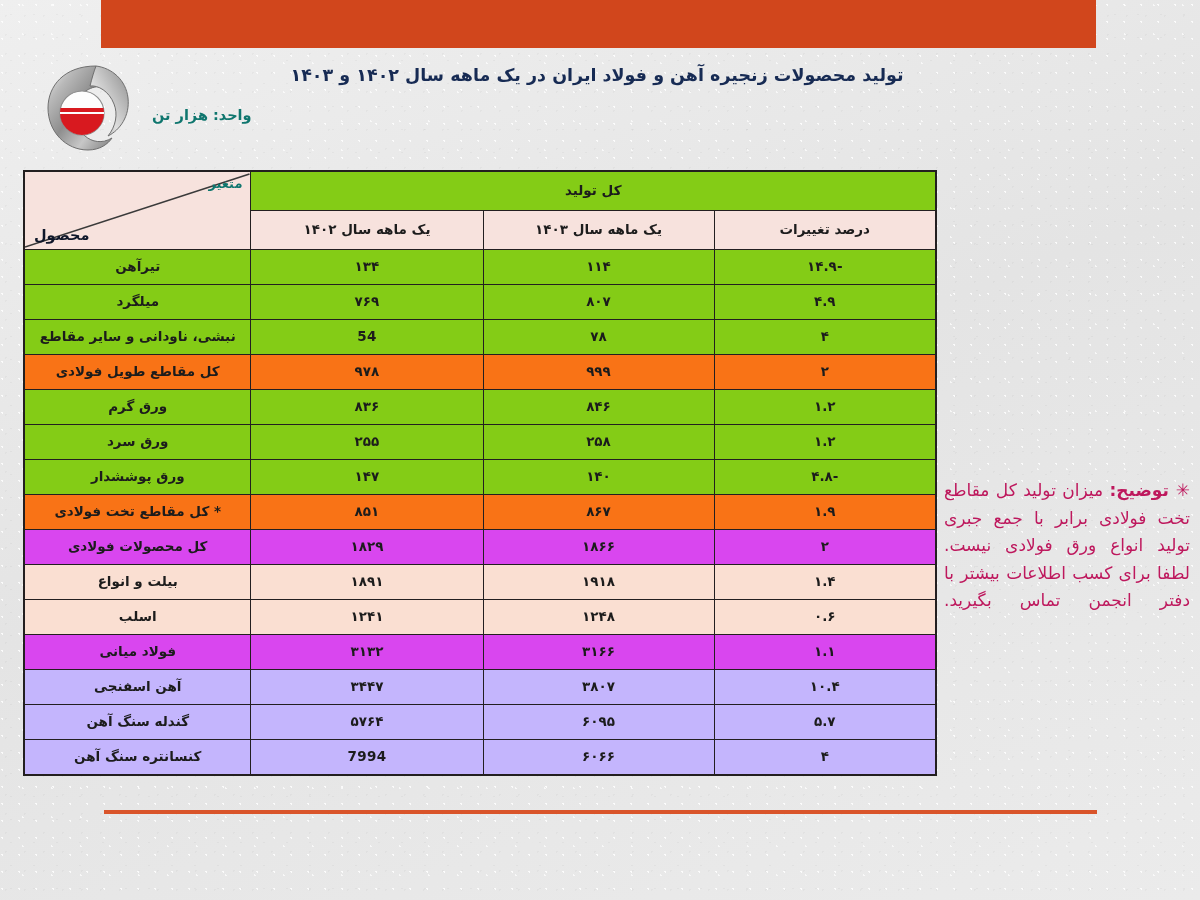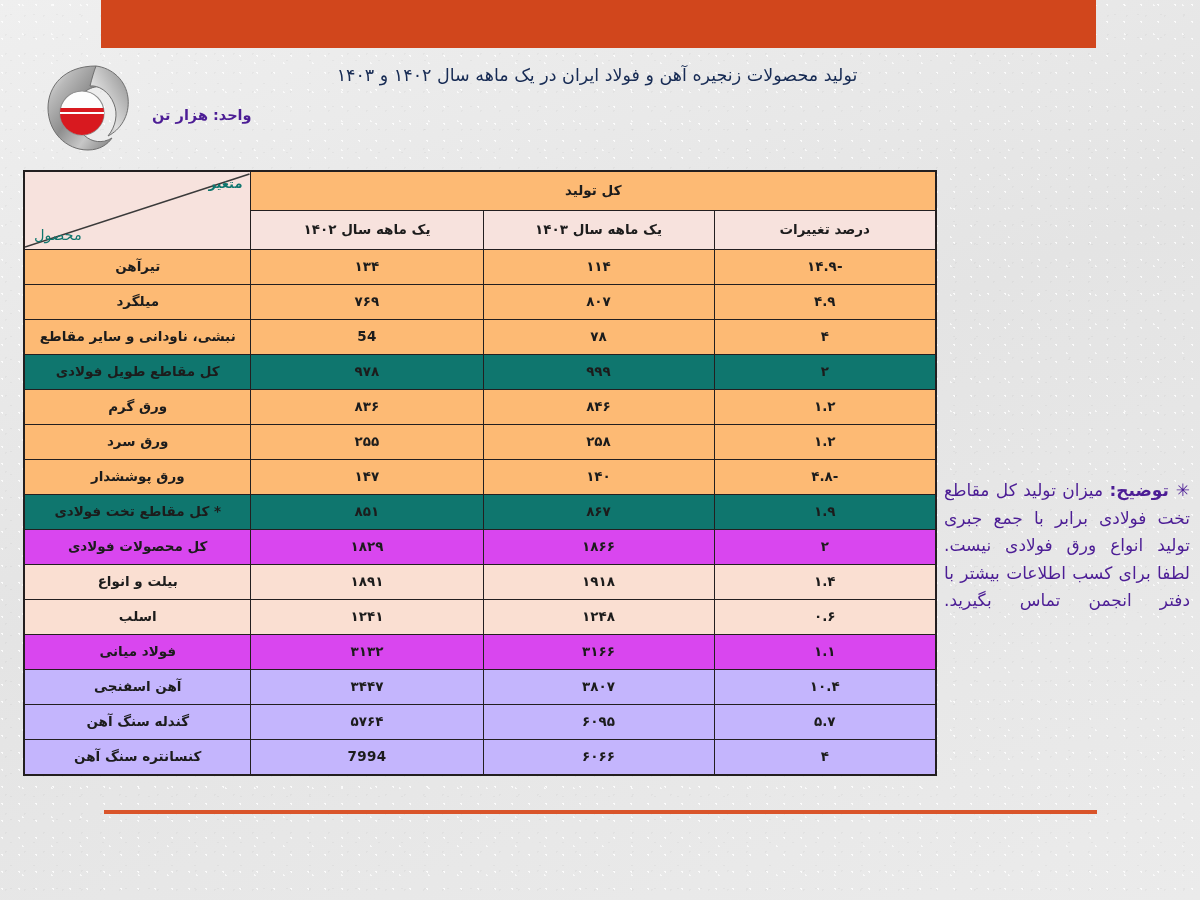--- a/index.html
+++ b/index.html
@@ -44,35 +44,35 @@
     height: 100px;
   }
 
   
   .unit-label {
     position: absolute;
     left: 152px;
     top: 107px;
     font-size: 14.5px;
     font-weight: 700;
-    color: #4c1d95;
+    color: #0f766e;
     font-family: "DejaVu Sans", "Liberation Sans", sans-serif;
     white-space: nowrap;
     letter-spacing: 0.2px;
   }
 
   
   .main-title {
     position: absolute;
     right: 283px;
     top: 62px;
     width: 640px;
     text-align: center;
     font-size: 17.5px;
-    font-weight: 400;
+    font-weight: 700;
     line-height: 1.55;
     color: #172b54;
     letter-spacing: -0.2px;
   }
 
   
   .table-wrap {
     position: absolute;
     left: 25px;
     top: 170px;
@@ -100,21 +100,21 @@
   }
 
   
   col.c-pct  { width: 222px; }
   col.c-y2   { width: 231px; }
   col.c-y1   { width: 232px; }
   col.c-prod { width: 227px; }
 
   
   .hdr-group {
-    background: #fdba74;
+    background: #84cc16;
     height: 42px;
     font-size: 16px;
     font-weight: 700;
     color: #1c1c1c;
   }
 
   
   .corner-cell {
     background: #f7e2dd;
     position: relative;
@@ -140,35 +140,35 @@
     right: 8px;
     font-size: 13px;
     font-weight: 700;
     color: #0f766e;
   }
   .corner-prod {
     position: absolute;
     bottom: 5px;
     left: 9px;
     font-size: 14.5px;
-    font-weight: 400;
-    color: #0f766e;
+    font-weight: 700;
+    color: #0f172a;
   }
 
   
   .hdr-sub {
     background: #f7e2dd;
     height: 35px;
     font-size: 13px;
     font-weight: 700;
   }
 
   
-  tr.row-pink    td { background: #fdba74; }
-  tr.row-gray    td { background: #0f766e; }
+  tr.row-pink    td { background: #84cc16; }
+  tr.row-gray    td { background: #f97316; }
   tr.row-orange  td { background: #d946ef; }
   tr.row-peach   td { background: #fadfd2; }
   tr.row-brown   td { background: #c4b5fd; }
 
   td.prod-cell {
     font-size: 13px;
     font-weight: 700;
     padding-right: 9px;
     padding-left: 9px;
     text-align: center;
@@ -180,21 +180,21 @@
   }
 
   
   .side-note {
     position: absolute;
     left: 944px;
     top: 477px;
     width: 246px;
     font-size: 17px;
     line-height: 1.62;
-    color: #4c1d95;
+    color: #be185d;
     text-align: justify;
     text-align-last: justify;
     font-weight: 400;
   }
   .side-note .note-lead {
     font-weight: 700;
   }
 
   
   .bottom-rule {

